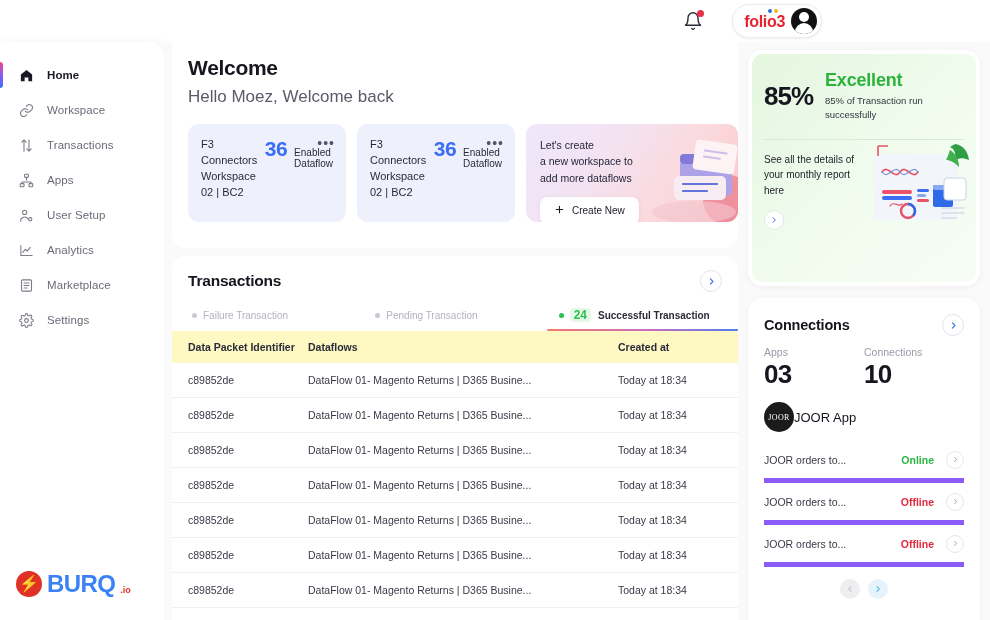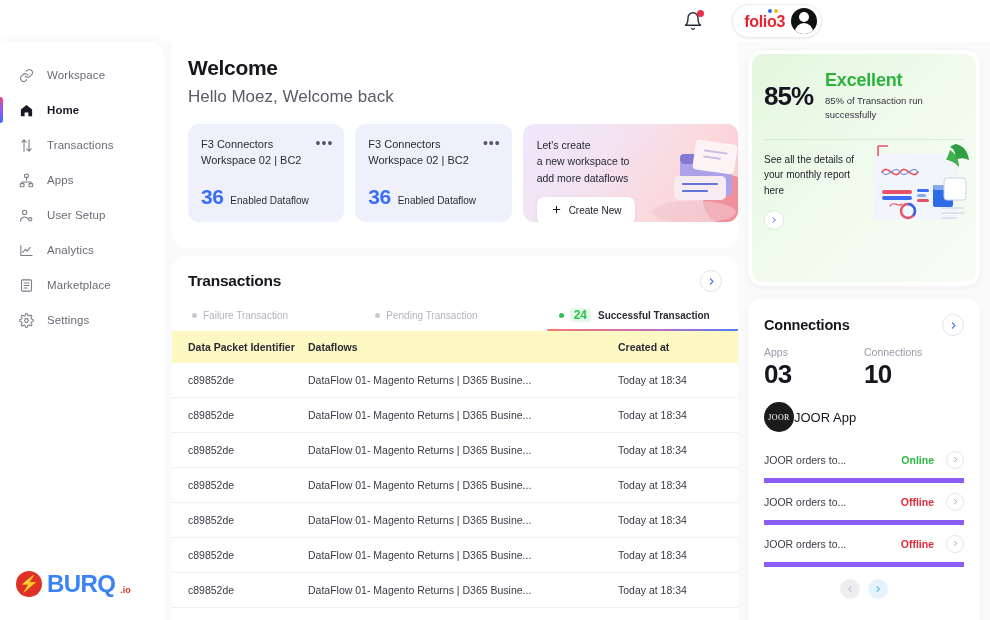--- a/index.html
+++ b/index.html
@@ -93,21 +93,21 @@
     position: absolute; left: 8px; top: 0px; width: 566px; height: 206px;
     background: #ffffff; border-radius: 0 0 14px 14px;
   }
   .welcome-title { font-size: 21px; font-weight: 700; color: #16161f; letter-spacing: -.3px; }
   .welcome-sub { font-size: 17px; color: #5b5b68; margin-top: 7px; }
 
   .cards-row { display: flex; gap: 11px; margin-top: 17px; }
   .stat-card {
     width: 158px; height: 98px; background: #eef0fb; border-radius: 11px;
     padding: 13px 13px 13px 13px; position: relative;
-    display: flex; flex-direction: column; justify-content: space-between;
+    display: flex; flex-direction: row; justify-content: space-between;
   }
   .stat-title { font-size: 11px; color: #2b2b38; line-height: 1.45; width: 120px; }
   .dots-btn {
     position: absolute; right: 11px; top: 12px; color: #55556a;
     font-size: 14px; letter-spacing: 1px; line-height: 1; cursor: pointer;
   }
   .stat-foot { display: flex; align-items: baseline; gap: 7px; }
   .stat-num { font-size: 21px; font-weight: 700; color: #3b6ef5; letter-spacing: -.5px; }
   .stat-lbl { font-size: 10px; color: #2b2b38; font-weight: 500; }
 
@@ -250,37 +250,37 @@
     </div>
     <div class="profile-pill">
       <span class="folio-logo">folio3<span class="d1"></span><span class="d2"></span></span>
       <span class="d1" style="position:absolute;"></span>
       <span class="avatar"></span>
     </div>
   </div>
 
   <div class="sidebar">
 
+    <div class="nav-item active">
+      <span class="ico">
+        <svg width="15" height="15" viewBox="0 0 24 24">
+            <path class="fill-ico" fill="#1a1a24" d="M12 3 3 10.5V21h6v-6h6v6h6V10.5z"></path>
+          </svg>
+      </span>
+      <span class="lbl">Home</span>
+    </div>
+
     <div class="nav-item">
       <span class="ico">
         <svg width="15" height="15" viewBox="0 0 24 24" fill="none" stroke="#7b7b88" stroke-width="1.7" stroke-linecap="round">
           <path d="M10 13a5 5 0 0 0 7.5.5l3-3a5 5 0 0 0-7-7l-1.7 1.7"></path>
           <path d="M14 11a5 5 0 0 0-7.5-.5l-3 3a5 5 0 0 0 7 7l1.7-1.7"></path>
         </svg>
       </span>
       <span class="lbl">Workspace</span>
-    </div>
-
-    <div class="nav-item active">
-      <span class="ico">
-        <svg width="15" height="15" viewBox="0 0 24 24">
-            <path class="fill-ico" fill="#1a1a24" d="M12 3 3 10.5V21h6v-6h6v6h6V10.5z"></path>
-          </svg>
-      </span>
-      <span class="lbl">Home</span>
     </div>
 
     <div class="nav-item">
       <span class="ico">
         <svg width="15" height="15" viewBox="0 0 24 24" fill="none" stroke="#7b7b88" stroke-width="1.7" stroke-linecap="round" stroke-linejoin="round">
           <path d="M8 3v18M8 3 4.5 6.5M8 3l3.5 3.5"></path>
           <path d="M16 21V3M16 21l3.5-3.5M16 21l-3.5-3.5"></path>
         </svg>
       </span>
       <span class="lbl">Transactions</span>

